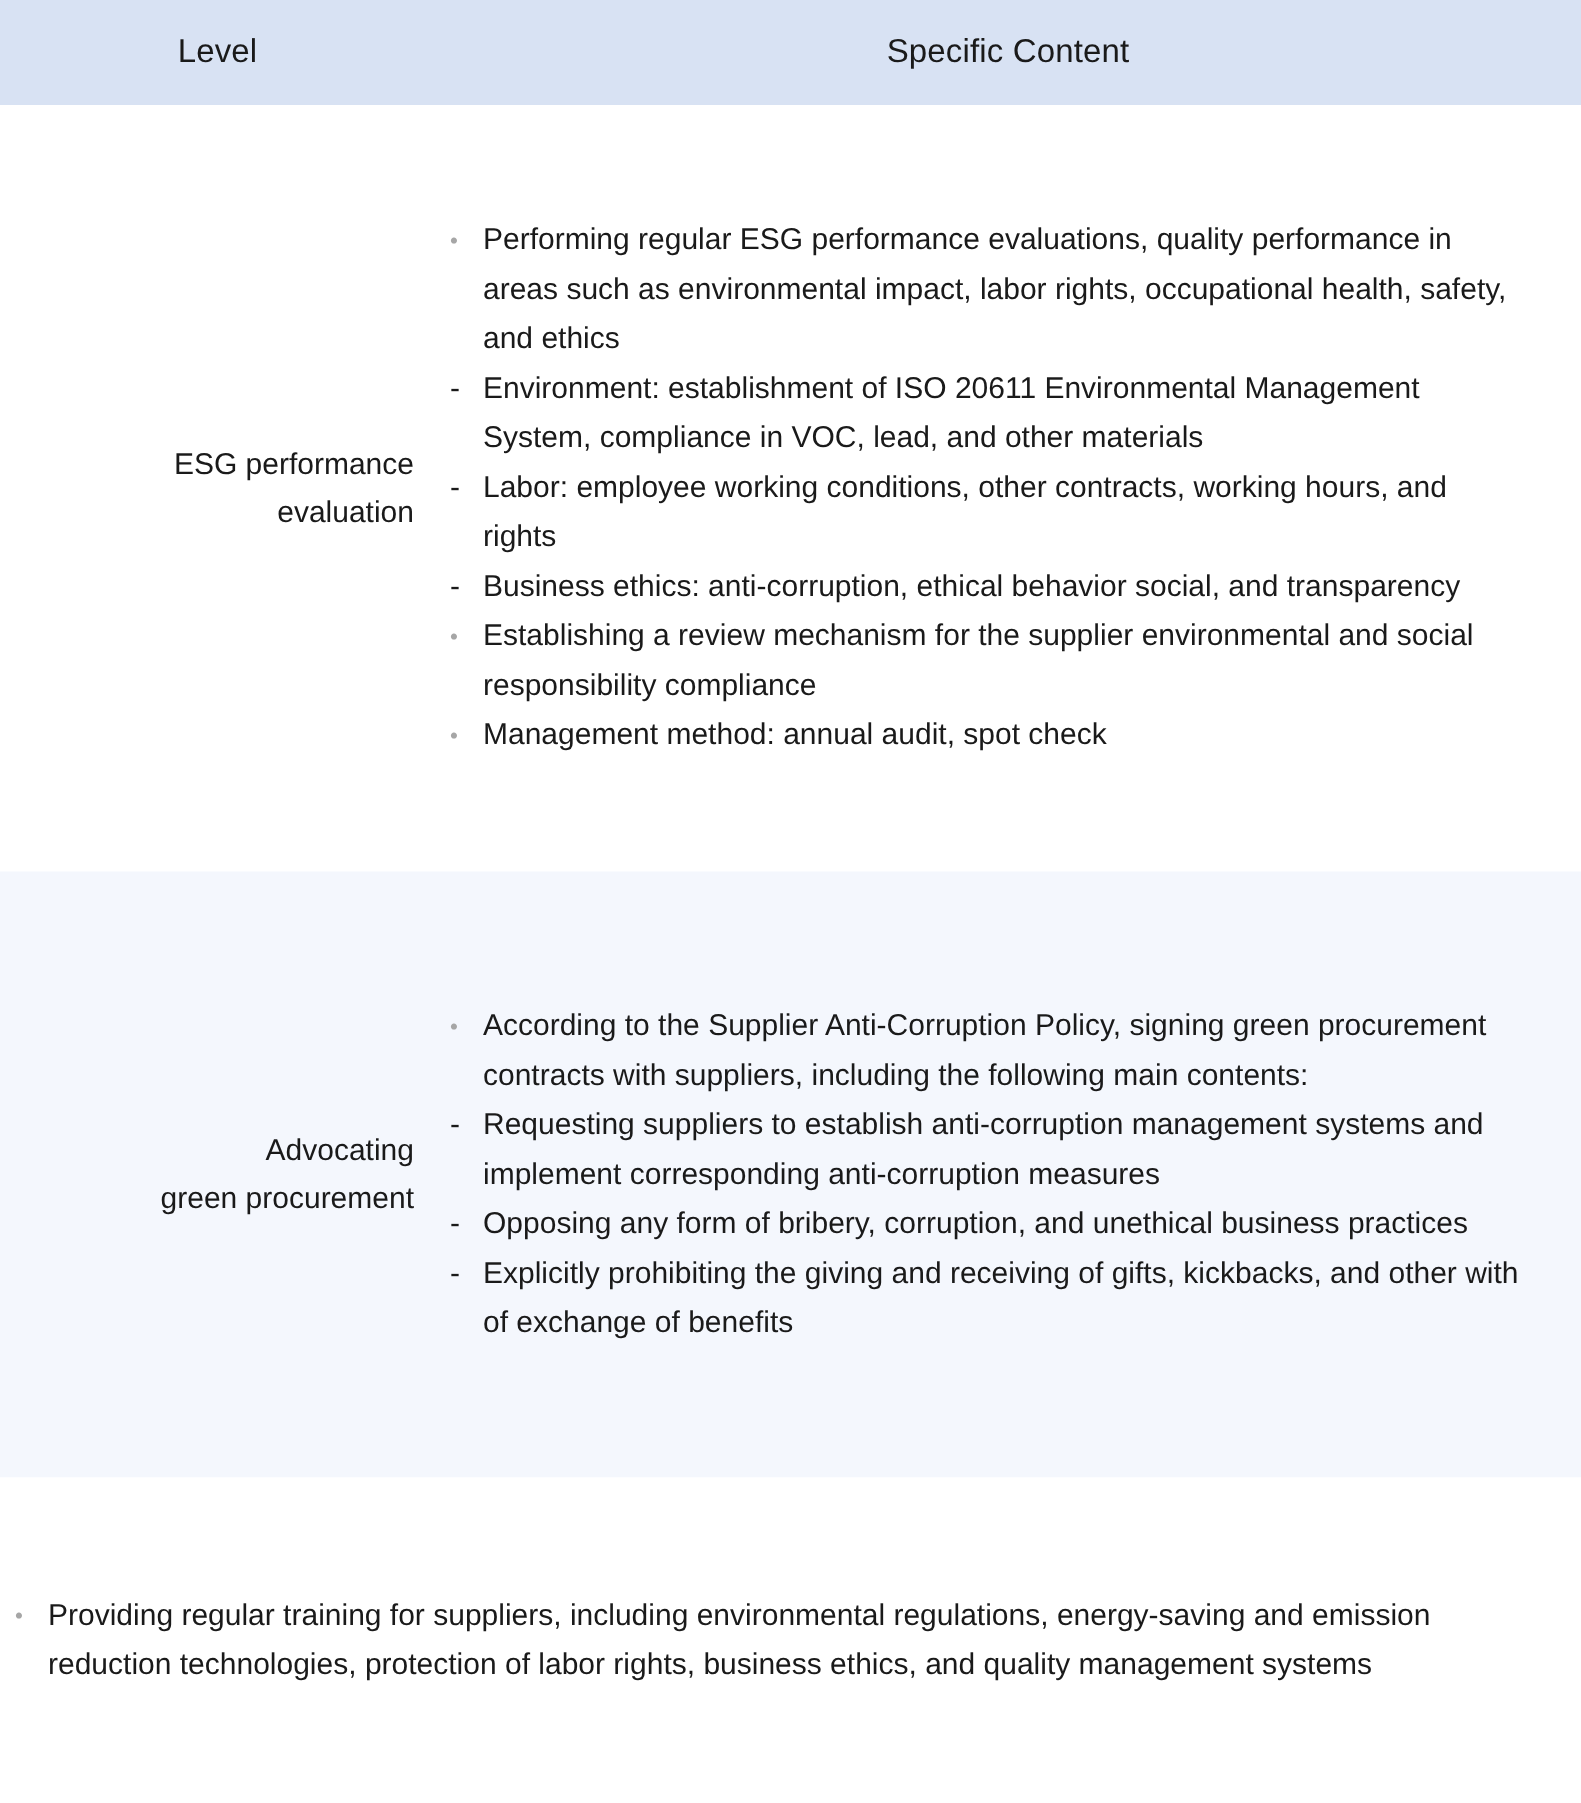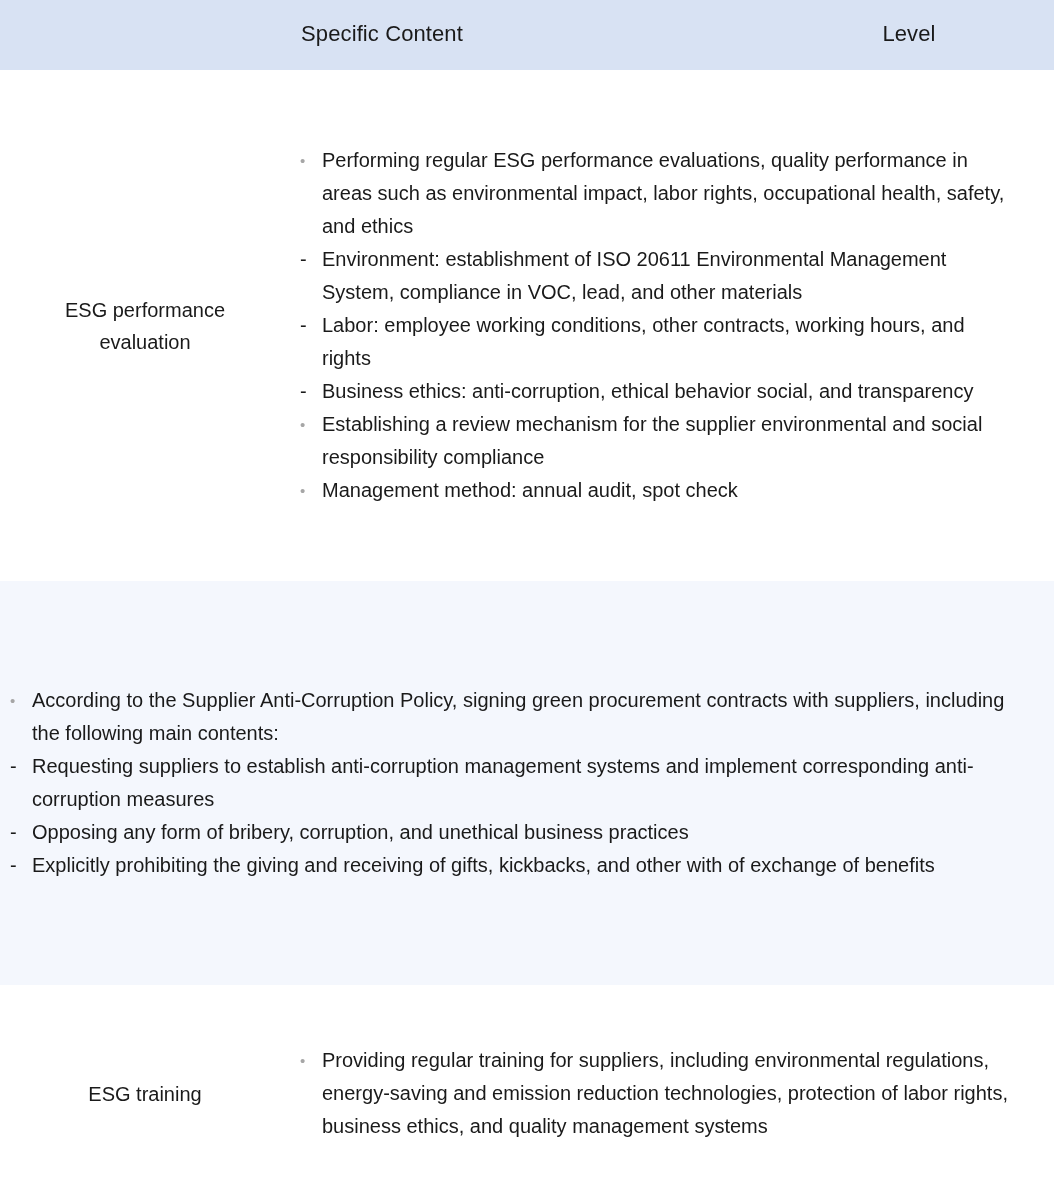--- a/index.html
+++ b/index.html
@@ -55,21 +55,21 @@
   .trow.shaded { background: #f4f7fd; }
   .trow.plain  { background: #ffffff; }
 
   .row-1 { height: 511px; }
   .row-2 { height: 404px; }
   .row-3 { height: 217px; }
 
   .td-level {
     width: 290px;
     flex: 0 0 290px;
-    text-align: center;
+    text-align: right;
     font-size: 20px;
     line-height: 32px;
     color: #1a1a1a;
     padding: 0 14px;
     box-sizing: border-box;
     white-space: pre-line;
   }
 
   .td-content {
     flex: 1 1 auto;
@@ -109,22 +109,22 @@
   ul.bullets li .text {
     display: block;
   }
 </style>
 </head>
 <body>
 
 <div class="table">
 
   <div class="thead">
+    <div class="th th-level">Level</div>
     <div class="th th-content">Specific Content</div>
-    <div class="th th-level">Level</div>
   </div>
 
   <div class="trow plain row-1">
     <div class="td-level">ESG performance
 evaluation</div>
     <div class="td-content">
       <ul class="bullets" id="list-0">
           <li class="bullets-item dot">
             <span class="marker">•</span>
             <span class="text">Performing regular ESG performance evaluations, quality performance in areas such as environmental impact, labor rights, occupational health, safety, and ethics</span>
@@ -147,20 +147,22 @@
           </li>
           <li class="bullets-item dot">
             <span class="marker">•</span>
             <span class="text">Management method: annual audit, spot check</span>
           </li>
         </ul>
     </div>
   </div>
 
   <div class="trow shaded row-2">
+    <div class="td-level">Advocating
+green procurement</div>
     <div class="td-content">
       <ul class="bullets" id="list-1">
           <li class="bullets-item dot">
             <span class="marker">•</span>
             <span class="text">According to the Supplier Anti-Corruption Policy, signing green procurement contracts with suppliers, including the following main contents:</span>
           </li>
           <li class="bullets-item dash">
             <span class="marker">-</span>
             <span class="text">Requesting suppliers to establish anti-corruption management systems and implement corresponding anti-corruption measures</span>
           </li>
@@ -170,21 +172,20 @@
           </li>
           <li class="bullets-item dash">
             <span class="marker">-</span>
             <span class="text">Explicitly prohibiting the giving and receiving of gifts, kickbacks, and other with of exchange of benefits</span>
           </li>
         </ul>
     </div>
   </div>
 
   <div class="trow plain row-3">
-    <div class="td-level">ESG training</div>
     <div class="td-content">
       <ul class="bullets" id="list-2">
           <li class="bullets-item dot">
             <span class="marker">•</span>
             <span class="text">Providing regular training for suppliers, including environmental regulations, energy-saving and emission reduction technologies, protection of labor rights, business ethics, and quality management systems</span>
           </li>
         </ul>
     </div>
   </div>
 

